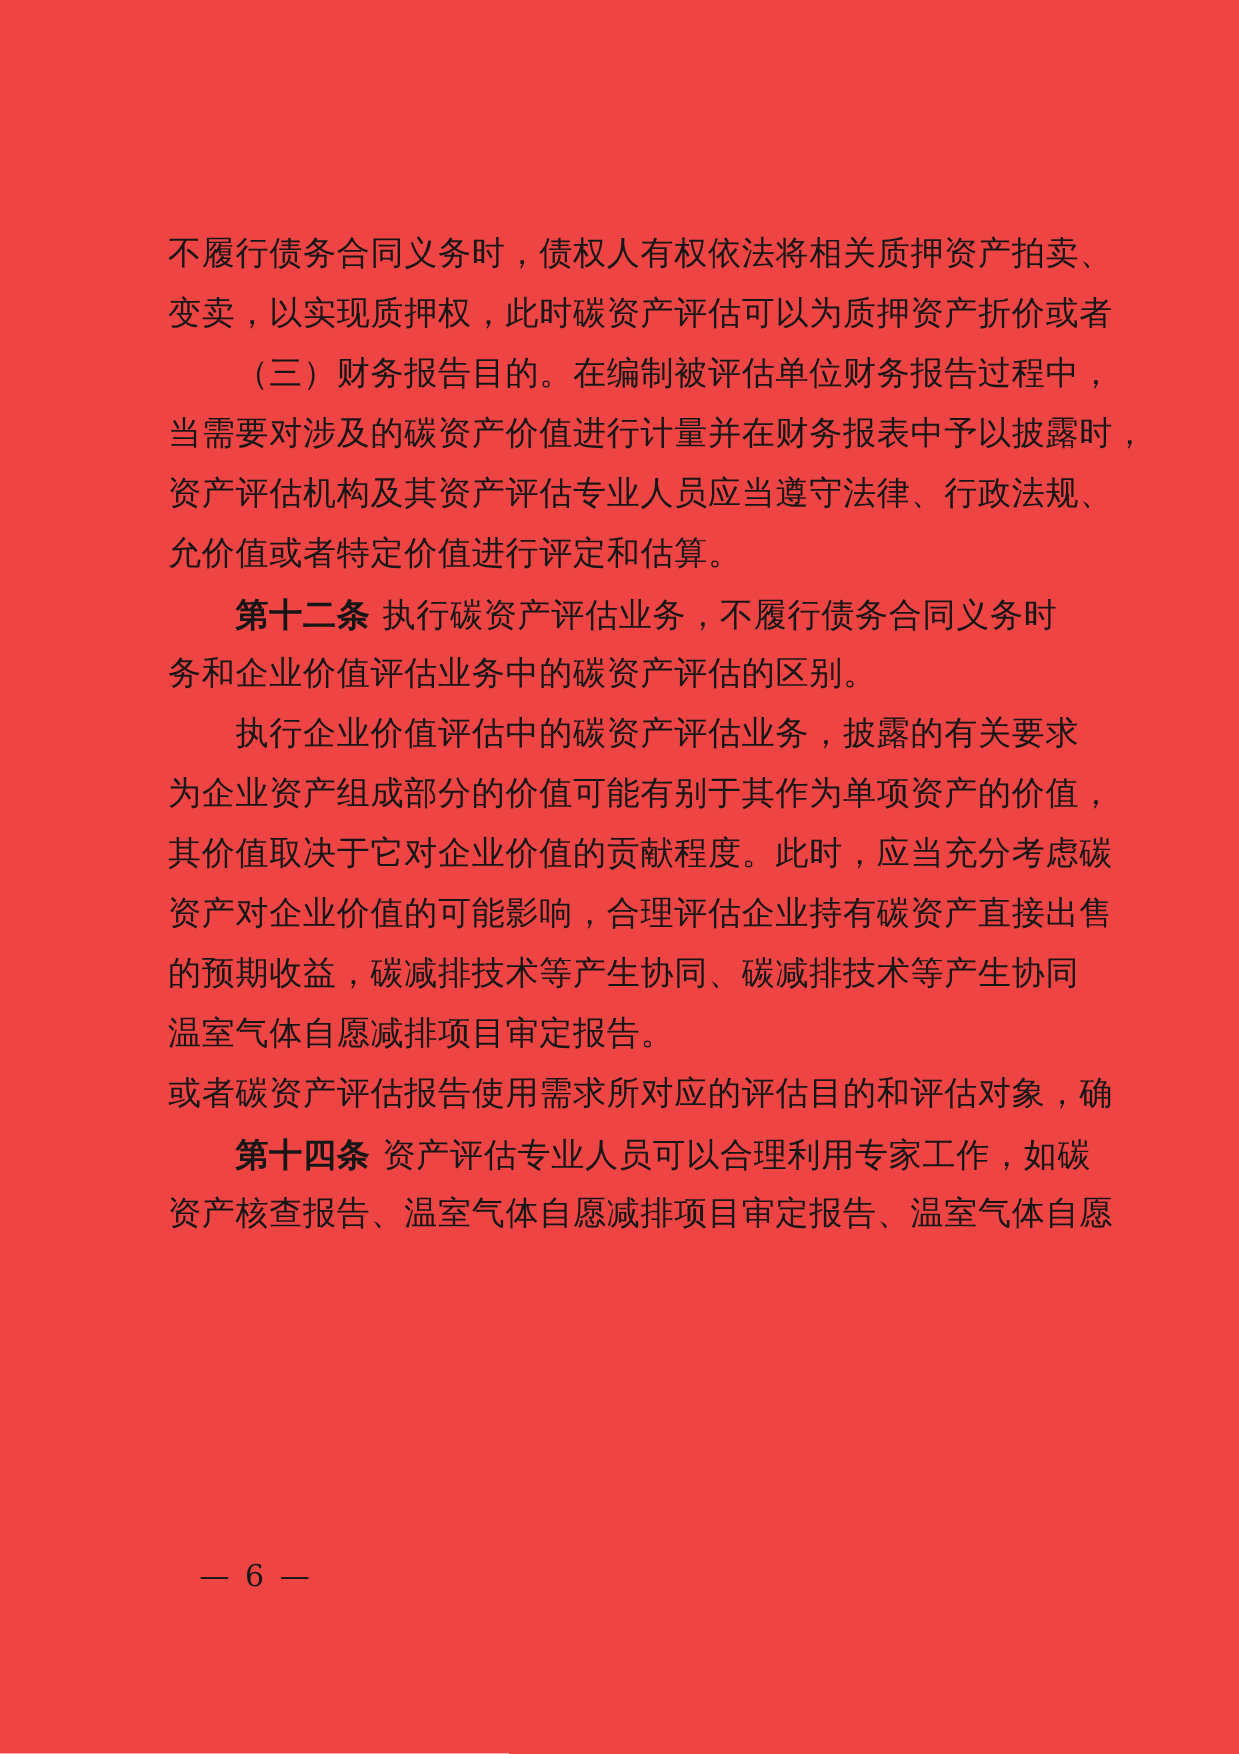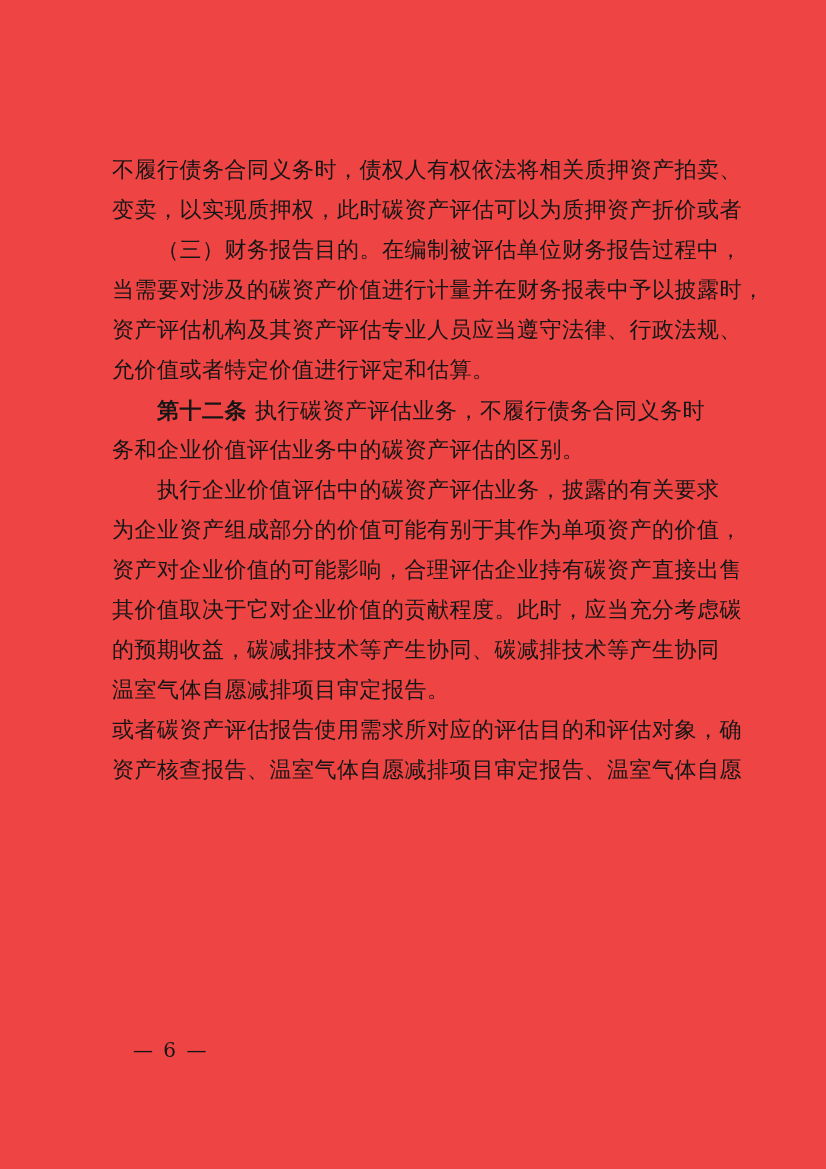--- a/index.html
+++ b/index.html
@@ -55,21 +55,24 @@
     <div class="line indent">（三）财务报告目的。在编制被评估单位财务报告过程中，</div>
     <div class="line">当需要对涉及的碳资产价值进行计量并在财务报表中予以披露时，</div>
     <div class="line">资产评估机构及其资产评估专业人员应当遵守法律、行政法规、</div>
     <div class="line">允价值或者特定价值进行评定和估算。</div>
     <div class="line indent">
       <span class="term">第十二条</span><span>执行碳资产评估业务，不履行债务合同义务时</span>
     </div>
     <div class="line">务和企业价值评估业务中的碳资产评估的区别。</div>
     <div class="line indent">执行企业价值评估中的碳资产评估业务，披露的有关要求</div>
     <div class="line">为企业资产组成部分的价值可能有别于其作为单项资产的价值，</div>
+    <div class="line">其价值取决于它对企业价值的贡献程度。此时，应当充分考虑碳</div>
     <div class="line">资产对企业价值的可能影响，合理评估企业持有碳资产直接出售</div>
-    <div class="line">其价值取决于它对企业价值的贡献程度。此时，应当充分考虑碳</div>
     <div class="line">的预期收益，碳减排技术等产生协同、碳减排技术等产生协同</div>
     <div class="line">温室气体自愿减排项目审定报告。</div>
     <div class="line">或者碳资产评估报告使用需求所对应的评估目的和评估对象，确</div>
+    <div class="line indent">
+      <span class="term">第十四条</span><span>资产评估专业人员可以合理利用专家工作，如碳</span>
+    </div>
     <div class="line">资产核查报告、温室气体自愿减排项目审定报告、温室气体自愿</div>
   </div>
   <div class="footer">— 6 —</div>
 </div>
 
 </body></html>

